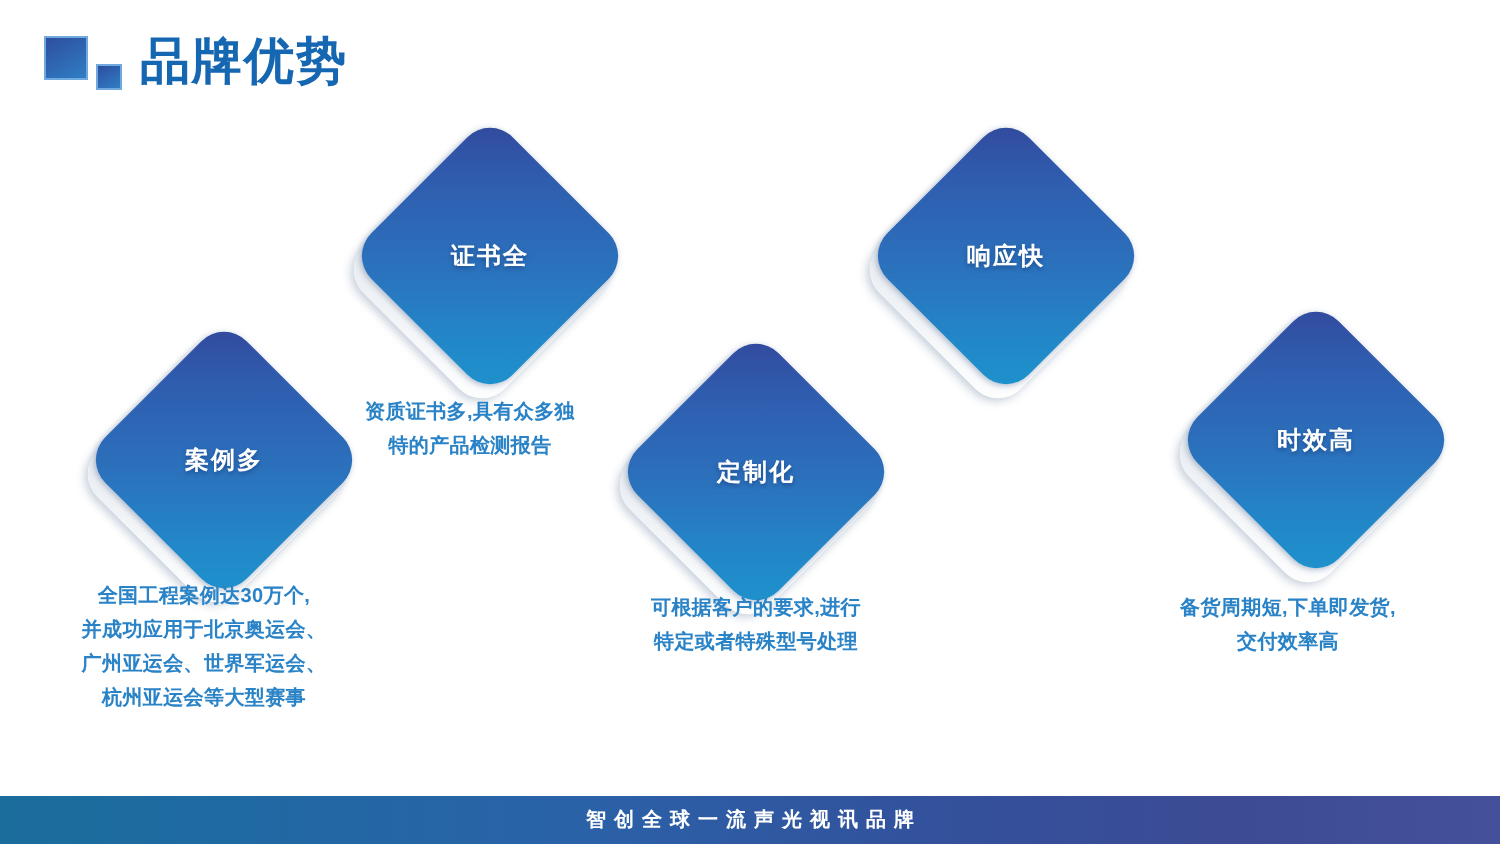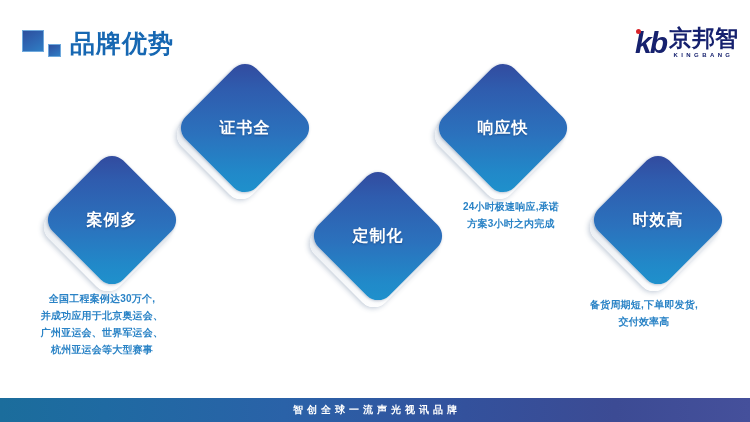--- a/index.html
+++ b/index.html
@@ -20,21 +20,21 @@
     width: 750px;
     height: 422px;
     background: #ffffff;
     overflow: hidden;
   }
 
   
   #header {
     position: absolute;
     left: 0;
-    top: 12px;
+    top: 0;
     width: 750px;
     height: 62px;
   }
 
   .hdr-square-big {
     position: absolute;
     left: 22px;
     top: 18px;
     width: 22px;
     height: 22px;
@@ -154,21 +154,21 @@
 
   .diamond-label {
     position: absolute;
     left: 0;
     top: 0;
     width: 100px;
     height: 100px;
     display: flex;
     align-items: center;
     justify-content: center;
-    font-size: 16px;
+    font-size: 12px;
     font-weight: bold;
     color: #ffffff;
     letter-spacing: 1px;
     text-shadow: 0 1px 2px rgba(12, 40, 90, 0.45);
     white-space: nowrap;
   }
 
   .card-desc {
     position: absolute;
     text-align: center;
@@ -203,69 +203,61 @@
 </head>
 <body>
 
 <div id="slide">
 
   <div id="header">
     <div class="hdr-square-big"></div>
     <div class="hdr-square-small"></div>
     <div id="page-title">品牌优势</div>
 
-    <div id="logo">
-      <div class="logo-kb">
-        <span class="logo-dot"></span>
-        <span>kb</span>
-      </div>
-      <div class="logo-cn-wrap">
-        <div class="logo-cn">京邦智</div>
-        <div class="logo-en">KINGBANG</div>
-      </div>
-    </div>
   </div>
 
   <div class="card" style="left:52px; top:170px; width:120px;">
-    <div class="diamond-wrap" style="left:10px; top:0;">
+    <div class="diamond-wrap" style="left:10px; top:10px;">
       <div class="diamond-shadow"></div>
       <div class="diamond-face"></div>
       <div class="diamond-label">案例多</div>
     </div>
   </div>
   <div class="card-desc" style="left:-8px; top:290px; width:220px; white-space:pre-line;">全国工程案例达30万个,
 并成功应用于北京奥运会、
 广州亚运会、世界军运会、
 杭州亚运会等大型赛事</div>
 
   <div class="card" style="left:185px; top:78px; width:120px;">
     <div class="diamond-wrap" style="left:10px; top:0;">
       <div class="diamond-shadow"></div>
       <div class="diamond-face"></div>
       <div class="diamond-label">证书全</div>
     </div>
   </div>
+  <div class="card-desc" style="left:125px; top:198px; width:220px; white-space:pre-line;">资质证书多,具有众多独
+特的产品检测报告</div>
 
   <div class="card" style="left:318px; top:170px; width:120px;">
     <div class="diamond-wrap" style="left:10px; top:16px;">
       <div class="diamond-shadow"></div>
       <div class="diamond-face"></div>
       <div class="diamond-label">定制化</div>
     </div>
   </div>
+  <div class="card-desc" style="left:268px; top:296px; width:220px; white-space:pre-line;">可根据客户的要求,进行
+特定或者特殊型号处理</div>
 
   <div class="card" style="left:451px; top:78px; width:120px;">
     <div class="diamond-wrap" style="left:2px; top:0;">
       <div class="diamond-shadow"></div>
       <div class="diamond-face"></div>
       <div class="diamond-label">响应快</div>
     </div>
   </div>
-  <div class="card-desc" style="left:401px; top:198px; width:220px; white-space:pre-line;">24小时极速响应,承诺
-方案3小时之内完成</div>
 
   <div class="card" style="left:584px; top:170px; width:120px;">
     <div class="diamond-wrap" style="left:24px; top:0;">
       <div class="diamond-shadow"></div>
       <div class="diamond-face"></div>
       <div class="diamond-label">时效高</div>
     </div>
   </div>
   <div class="card-desc" style="left:534px; top:296px; width:220px; white-space:pre-line;">备货周期短,下单即发货,
 交付效率高</div>

